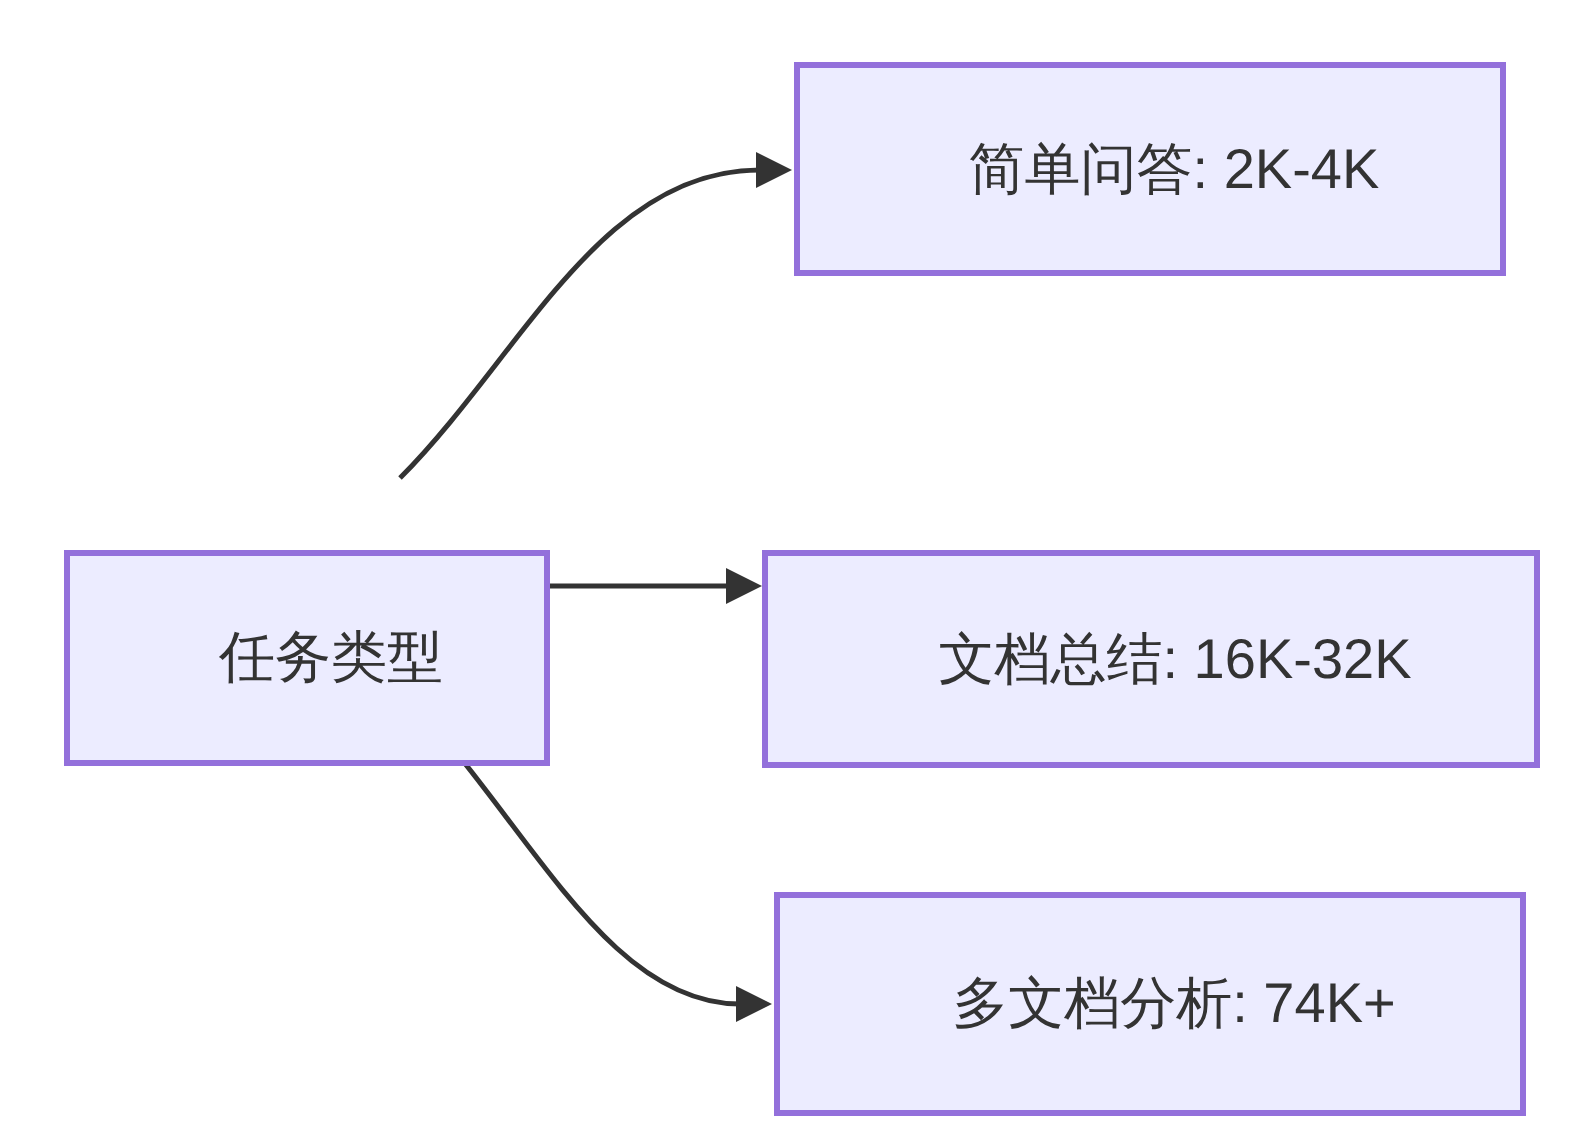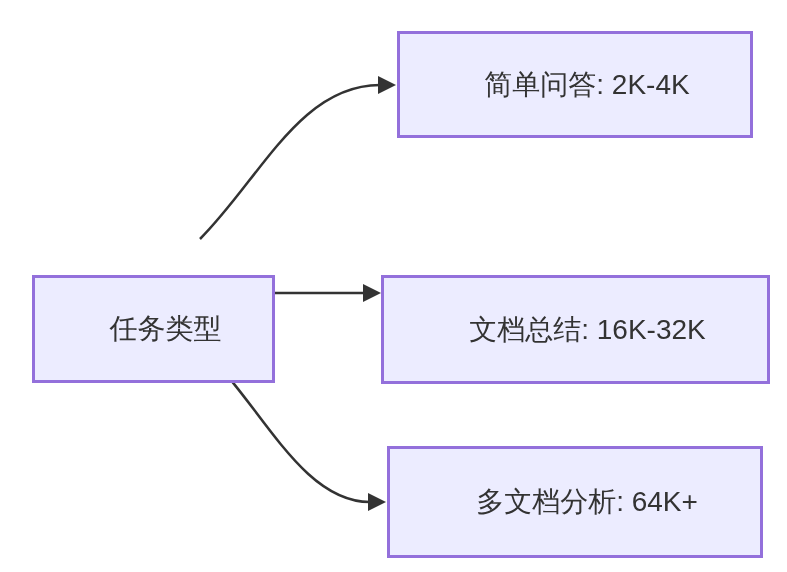--- a/index.html
+++ b/index.html
@@ -75,16 +75,16 @@
 
   <div class="node node-simple-qa">
     <span>简单问答: 2K-4K</span>
   </div>
 
   <div class="node node-doc-summary">
     <span>文档总结: 16K-32K</span>
   </div>
 
   <div class="node node-multidoc">
-    <span>多文档分析: 64K+</span>
+    <span>多文档分析: 74K+</span>
   </div>
 
 </div>
 
 </body></html>

